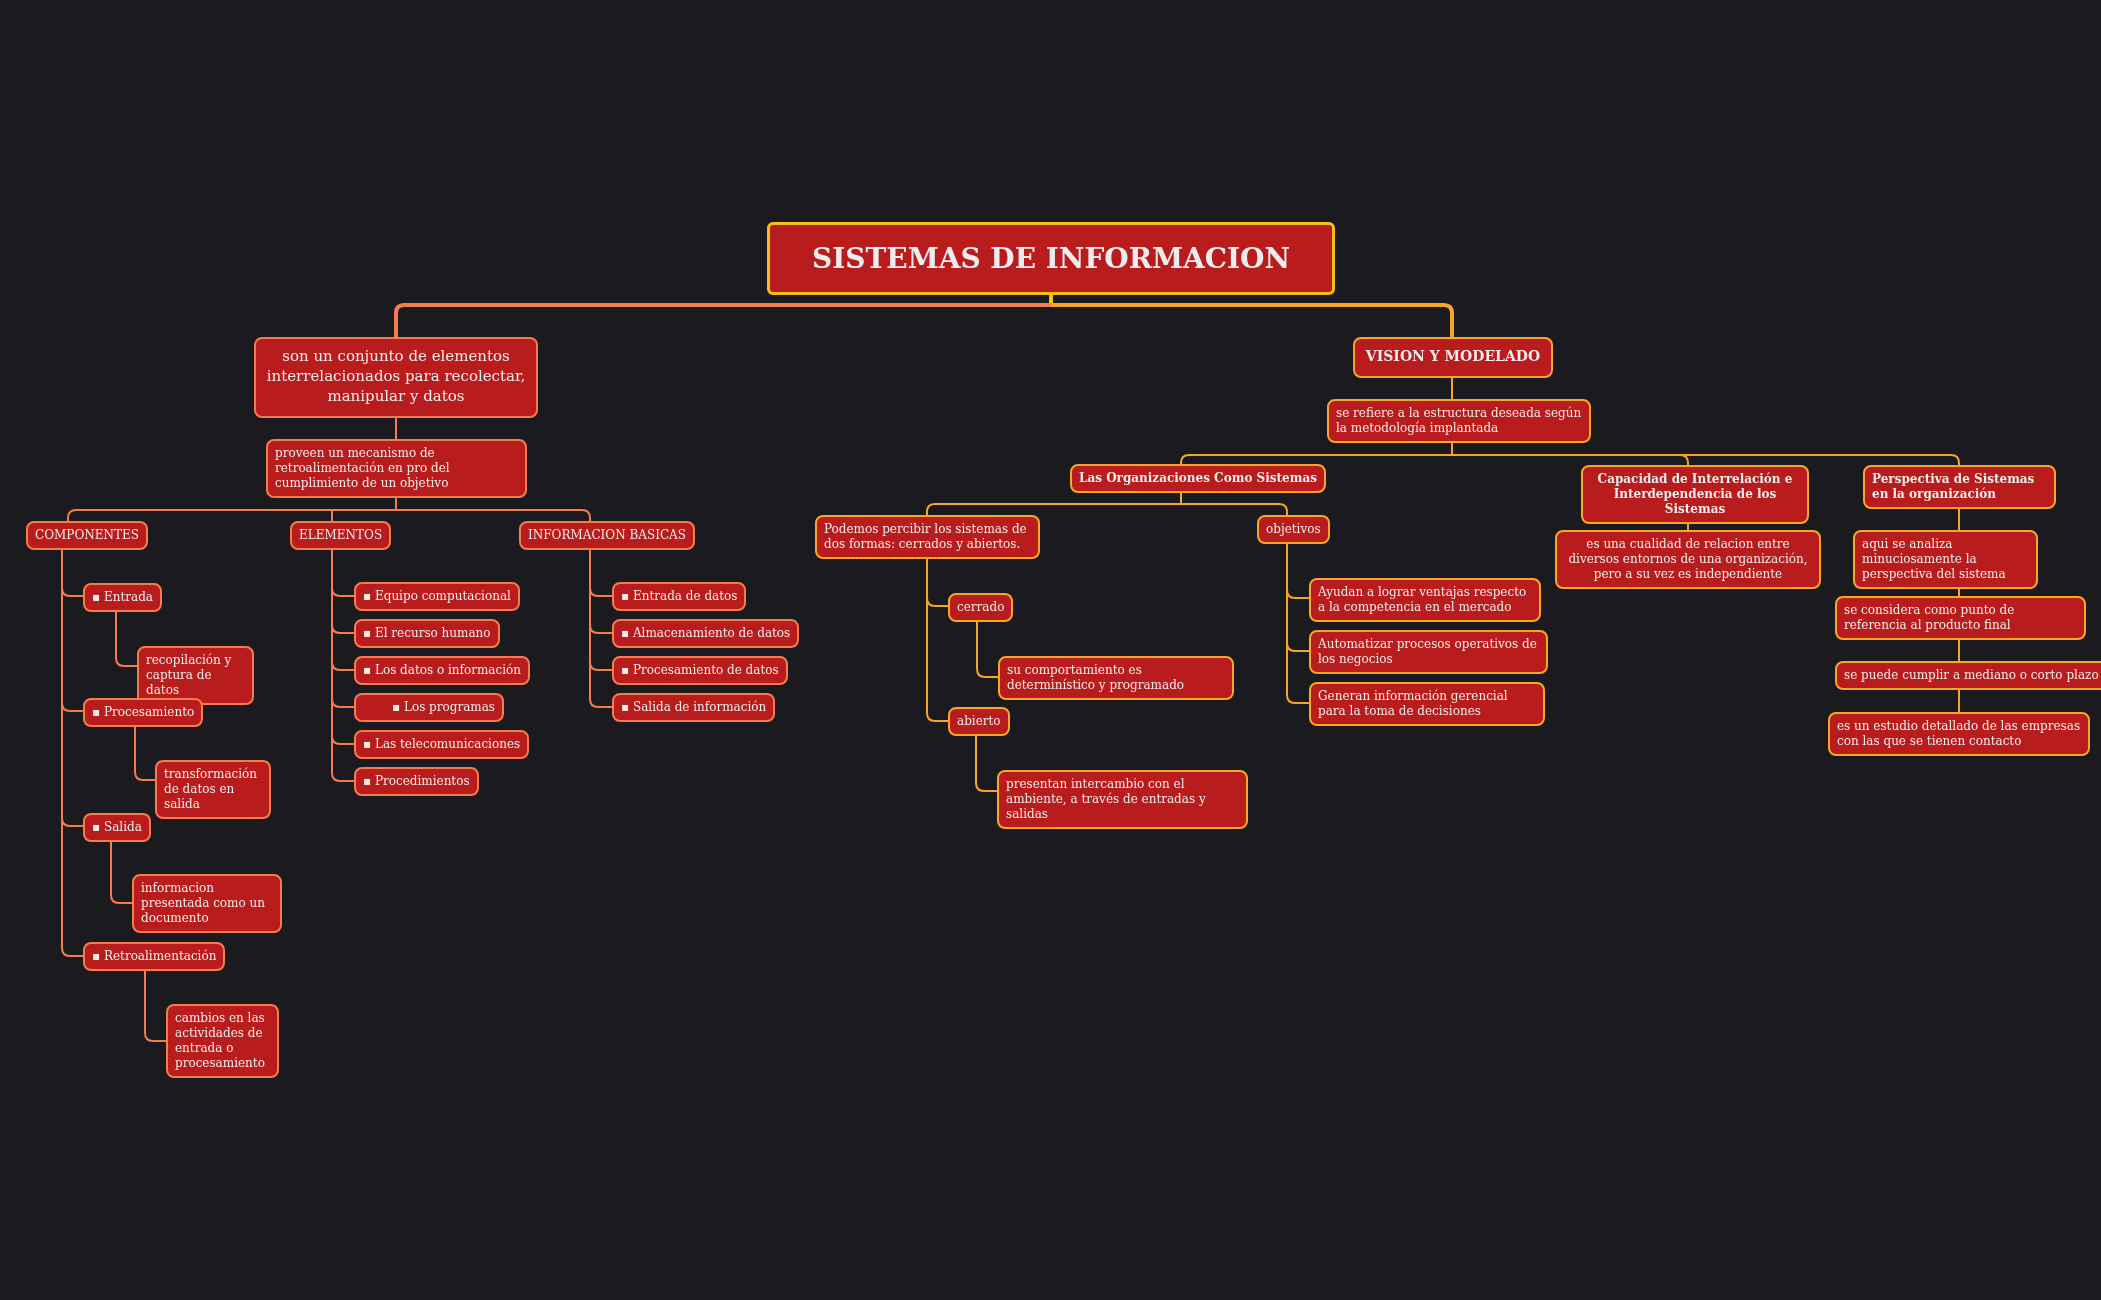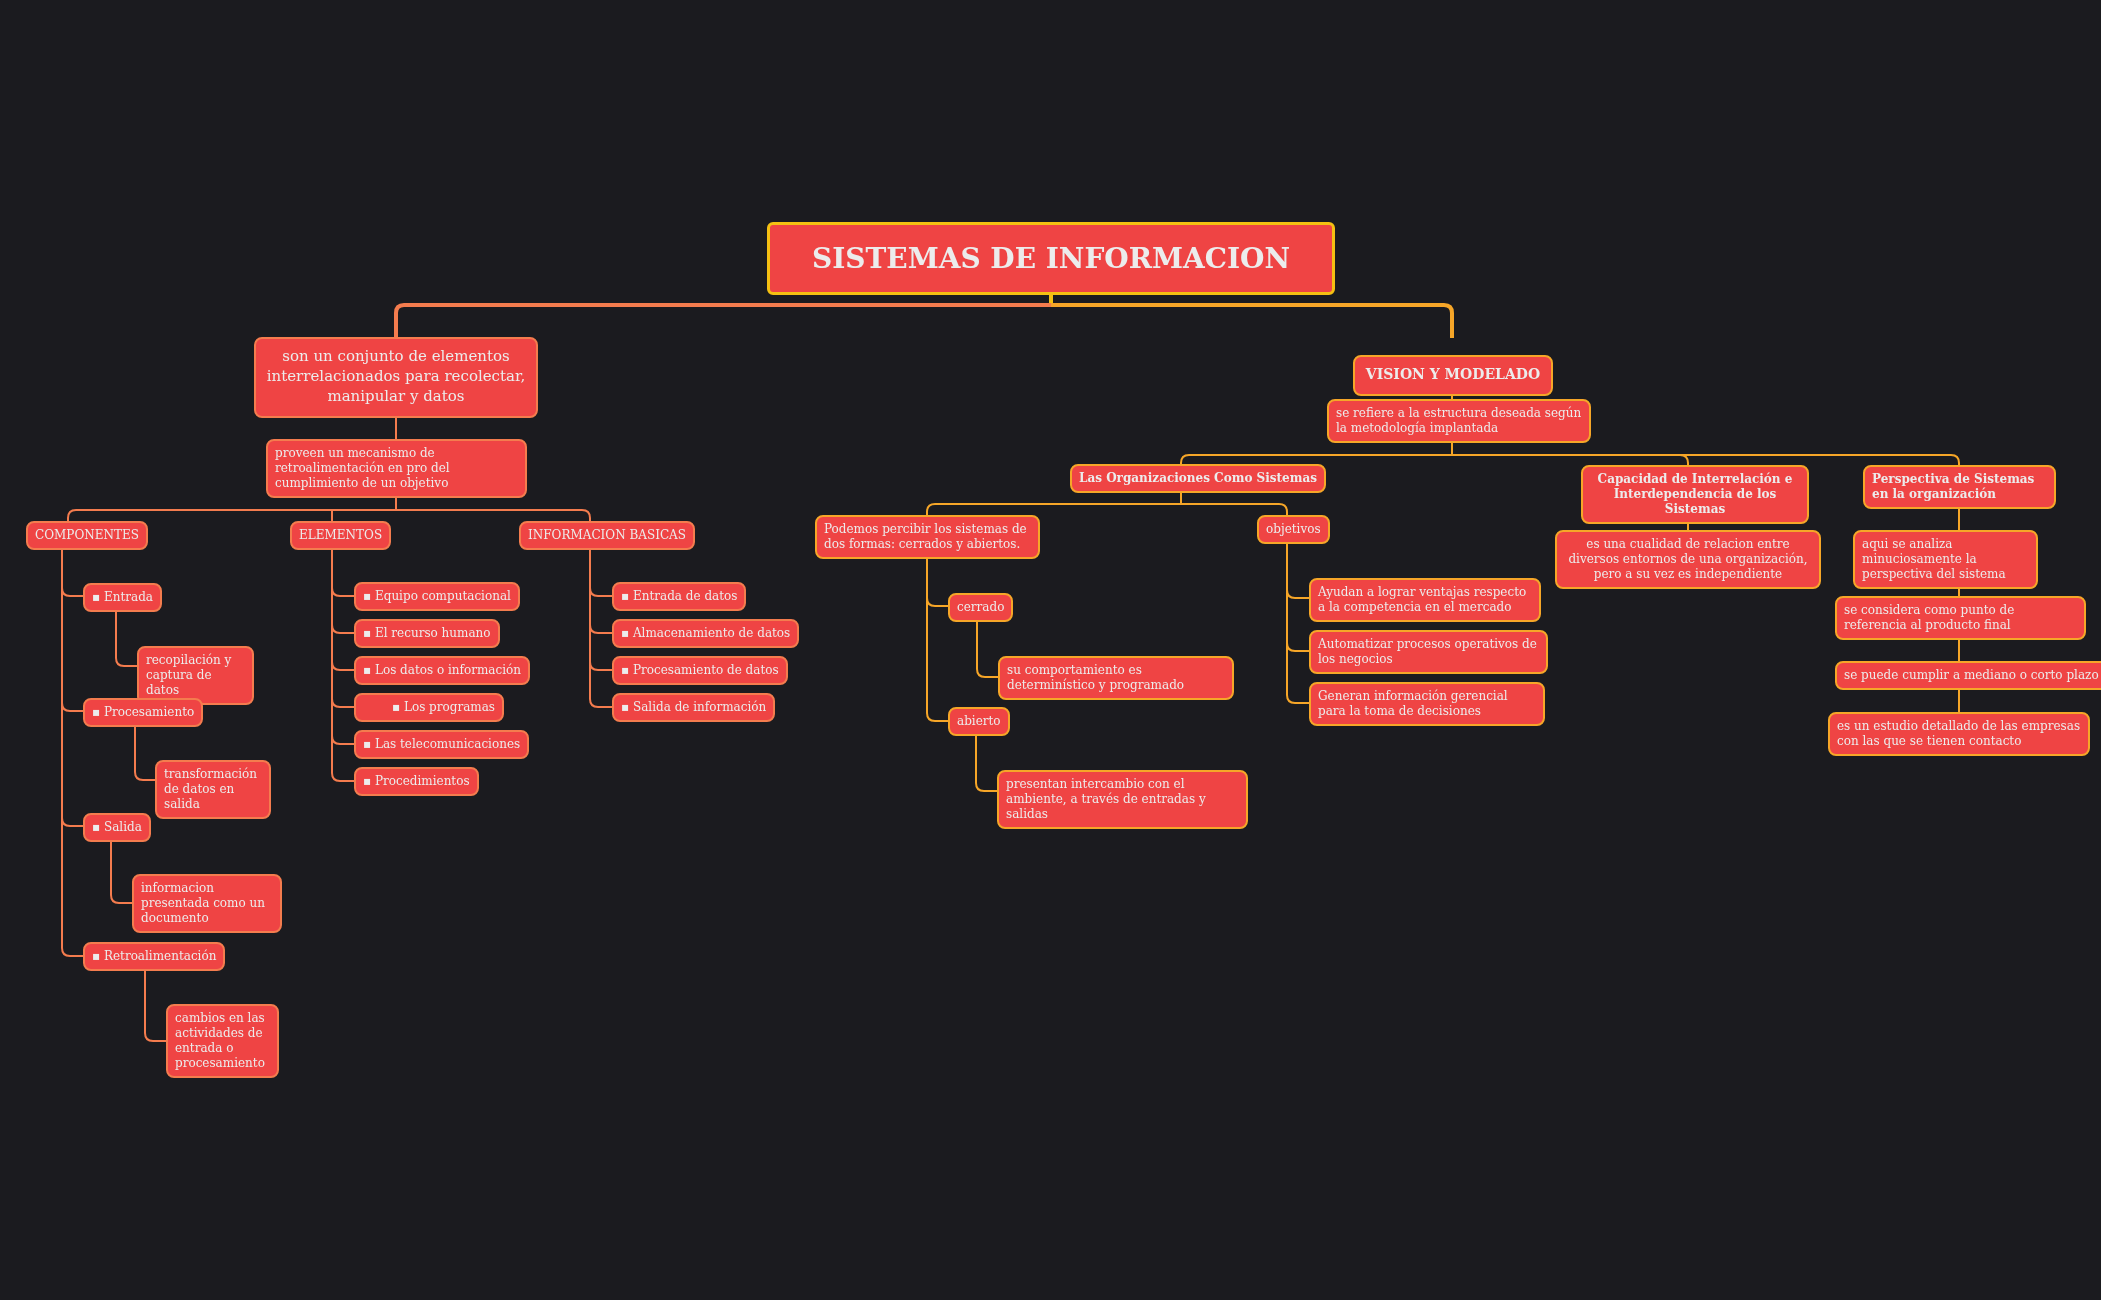--- a/index.html
+++ b/index.html
@@ -2,21 +2,21 @@
 <html><head>
 <meta charset="utf-8">
 <style>
   html, body { margin:0; padding:0; }
   body {
     width:2101px; height:1300px; background:#1b1b1f; position:relative; overflow:hidden;
     font-family:"DejaVu Serif", serif; color:#ececec;
   }
   svg.lines { position:absolute; left:0; top:0; width:2101px; height:1300px; }
   .node {
-    position:absolute; box-sizing:border-box; background:#ef4444;
+    position:absolute; box-sizing:border-box; background:#b91c1c;
     border:2px solid #f47c4e; border-radius:8px; color:#ececec;
     font-size:12px; line-height:15px; padding:5px 7px; white-space:normal;
   }
   .o { border-color:#f47c4e; }
   .y { border-color:#f6a628; }
   .root {
     border:3px solid #f5c012; border-radius:6px; font-weight:bold; font-size:28px;
     text-align:center; display:flex; align-items:center; justify-content:center;
   }
   .center { text-align:center; }
@@ -140,21 +140,21 @@
 
 <div class="node o one" style="left:612px;top:582px;">
   <span>▪ Entrada de datos</span></div>
 <div class="node o one" style="left:612px;top:619px;">
   <span>▪ Almacenamiento de datos</span></div>
 <div class="node o one" style="left:612px;top:656px;">
   <span>▪ Procesamiento de datos</span></div>
 <div class="node o one" style="left:612px;top:693px;">
   <span>▪ Salida de información</span></div>
 
-<div class="node y bold one" style="left:1353px;top:355px;width:200px;height:41px;font-size:14px;text-align:center;padding:10px 6px;">
+<div class="node y bold one" style="left:1353px;top:337px;width:200px;height:41px;font-size:14px;text-align:center;padding:10px 6px;">
   <span>VISION Y MODELADO</span>
 </div>
 <div class="node y" style="left:1327px;top:399px;width:264px;height:44px;">
   <span>se refiere a la estructura deseada según la metodología implantada</span>
 </div>
 
 <div class="node y bold one" style="left:1070px;top:464px;">
   <span>Las Organizaciones Como Sistemas</span></div>
 <div class="node y" style="left:815px;top:515px;width:225px;">
   <span>Podemos percibir los sistemas de dos formas: cerrados y abiertos.</span></div>

